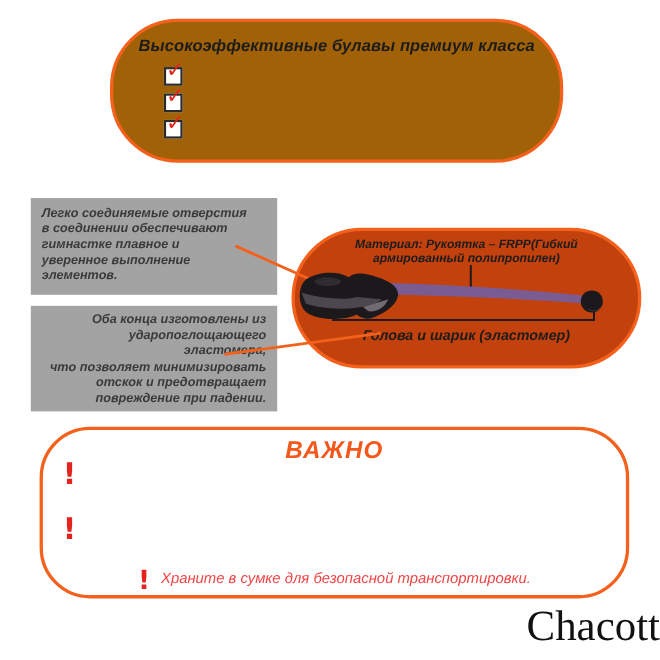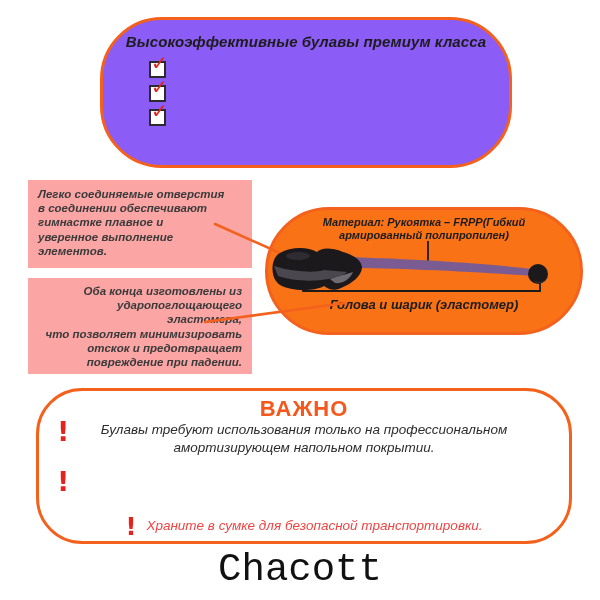--- a/index.html
+++ b/index.html
@@ -2,88 +2,88 @@
 <html><head>
 <meta charset="utf-8">
 <style>
   html,body{margin:0;padding:0;background:#ffffff;}
   .canvas{
     position:relative;width:600px;height:600px;background:#fff;overflow:hidden;
     font-family:"Liberation Sans",sans-serif;color:#1d1d1d;
   }
   
   .top-box{
-    position:absolute;left:100px;top:17px;width:412px;height:151px;
-    border:3px solid #F4611C;border-radius:62px;box-sizing:border-box;background:#8b5cf6;
+    position:absolute;left:100px;top:17px;width:412px;height:131px;
+    border:3px solid #F4611C;border-radius:62px;box-sizing:border-box;background:#a16207;
   }
   .top-title{
     margin-top:13px;text-align:center;font-size:15px;font-weight:700;
     font-style:italic;color:#1c1c1c;letter-spacing:.1px;
   }
   .features{margin:9px 0 0 46px;}
   .feature{
     display:flex;gap:9px;margin-bottom:5px;font-size:13.5px;font-style:italic;
     line-height:17px;white-space:pre-line;color:#1c1c1c;
   }
   .checkbox{flex:0 0 auto;position:relative;width:13px;height:13px;border:2px solid #2b2b2b;margin-top:2px;background:#fff;}
   .checkbox .mark{
     position:absolute;left:0px;top:-10px;font-family:"DejaVu Sans",sans-serif;
     font-size:20px;line-height:20px;font-weight:700;color:#E3231C;
   }
   
   .callout{
-    position:absolute;left:28px;width:224px;background:#fca5a5;
+    position:absolute;left:28px;width:224px;background:#a3a3a3;
     box-sizing:border-box;font-size:11.5px;font-weight:700;font-style:italic;
     color:#3a3a3a;line-height:14.2px;white-space:pre-line;padding:7px 10px;
   }
   .callout1{top:180px;height:88px;}
   .callout2{top:278px;height:96px;padding-top:6px;text-align:right;}
   
   .ellipse{
     position:absolute;left:265px;top:207px;width:318px;height:128px;
-    border:3px solid #F4611C;border-radius:64px;box-sizing:border-box;background:#f97316;
+    border:3px solid #F4611C;border-radius:64px;box-sizing:border-box;background:#c2410c;
   }
   .material-label{
     position:absolute;top:6px;left:0;width:100%;text-align:center;
     font-size:11px;font-weight:700;font-style:italic;line-height:13px;
     white-space:pre-line;color:#1c1c1c;
   }
   .head-label{
     position:absolute;top:87px;left:0;width:100%;text-align:center;
     font-size:13px;font-weight:700;font-style:italic;color:#1c1c1c;
   }
   
   .bottom-box{
     position:absolute;left:36px;top:388px;width:536px;height:156px;
     border:3px solid #F4611C;border-radius:46px;box-sizing:border-box;background:#fff;
   }
   .important-title{
     position:absolute;top:5px;left:0;width:100%;text-align:center;
-    font-size:22px;font-weight:700;color:#F4581C;letter-spacing:1px;
+    font-size:22px;font-weight:700;font-style:italic;color:#F4581C;letter-spacing:1px;
   }
   .imp-item{position:absolute;left:0;width:100%;}
   .imp1{top:30px}.imp2{top:80px}
   .imp-excl{
     position:absolute;left:18px;top:-3px;font-size:27px;line-height:27px;
     font-weight:700;color:#E3231C;font-family:"DejaVu Sans",sans-serif;
   }
   .imp-text{
     margin:0 45px;text-align:center;font-size:13.5px;font-style:italic;
     line-height:18px;color:#2c2c2c;white-space:pre-line;
   }
   .imp3{top:126px;display:flex;justify-content:center;align-items:flex-start;gap:10px;}
   .imp3 .imp-excl-inline{
     font-size:24px;line-height:24px;font-weight:700;color:#E3231C;
     font-family:"DejaVu Sans",sans-serif;margin-top:-2px;
   }
   .imp3 .imp-text3{font-size:13.5px;font-style:italic;color:#ef4444;line-height:18px;}
   
   .brand{
-    position:absolute;left:0;top:549px;width:100%;text-align:center;
-    font-family:Liberation Mono, monospace;font-size:39px;line-height:42px;color:#111;
+    position:absolute;left:0;top:549px;width:100%;text-align:right;
+    font-family:Liberation Serif, serif;font-size:39px;line-height:42px;color:#111;
   }
   
   .overlay{position:absolute;left:0;top:0;width:600px;height:600px;pointer-events:none;}
 </style>
 </head>
 <body>
 
 <div class="canvas">
 
   <div class="top-box">
@@ -116,22 +116,20 @@
   <div class="ellipse">
     <div class="material-label">Материал: Рукоятка – FRPP(Гибкий
 армированный полипропилен)</div>
     <div class="head-label">Голова и шарик (эластомер)</div>
   </div>
 
   <div class="bottom-box">
     <div class="important-title">ВАЖНО</div>
     <div class="imp-item imp1">
       <span class="imp-excl">!</span>
-      <div class="imp-text">Булавы требуют использования только на профессиональном
-амортизирующем напольном покрытии.</div>
     </div>
     <div class="imp-item imp2">
       <span class="imp-excl">!</span>
     </div>
     <div class="imp-item imp3">
       <span class="imp-excl-inline">!</span>
       <span class="imp-text3">Храните в сумке для безопасной транспортировки.</span>
     </div>
   </div>
 

